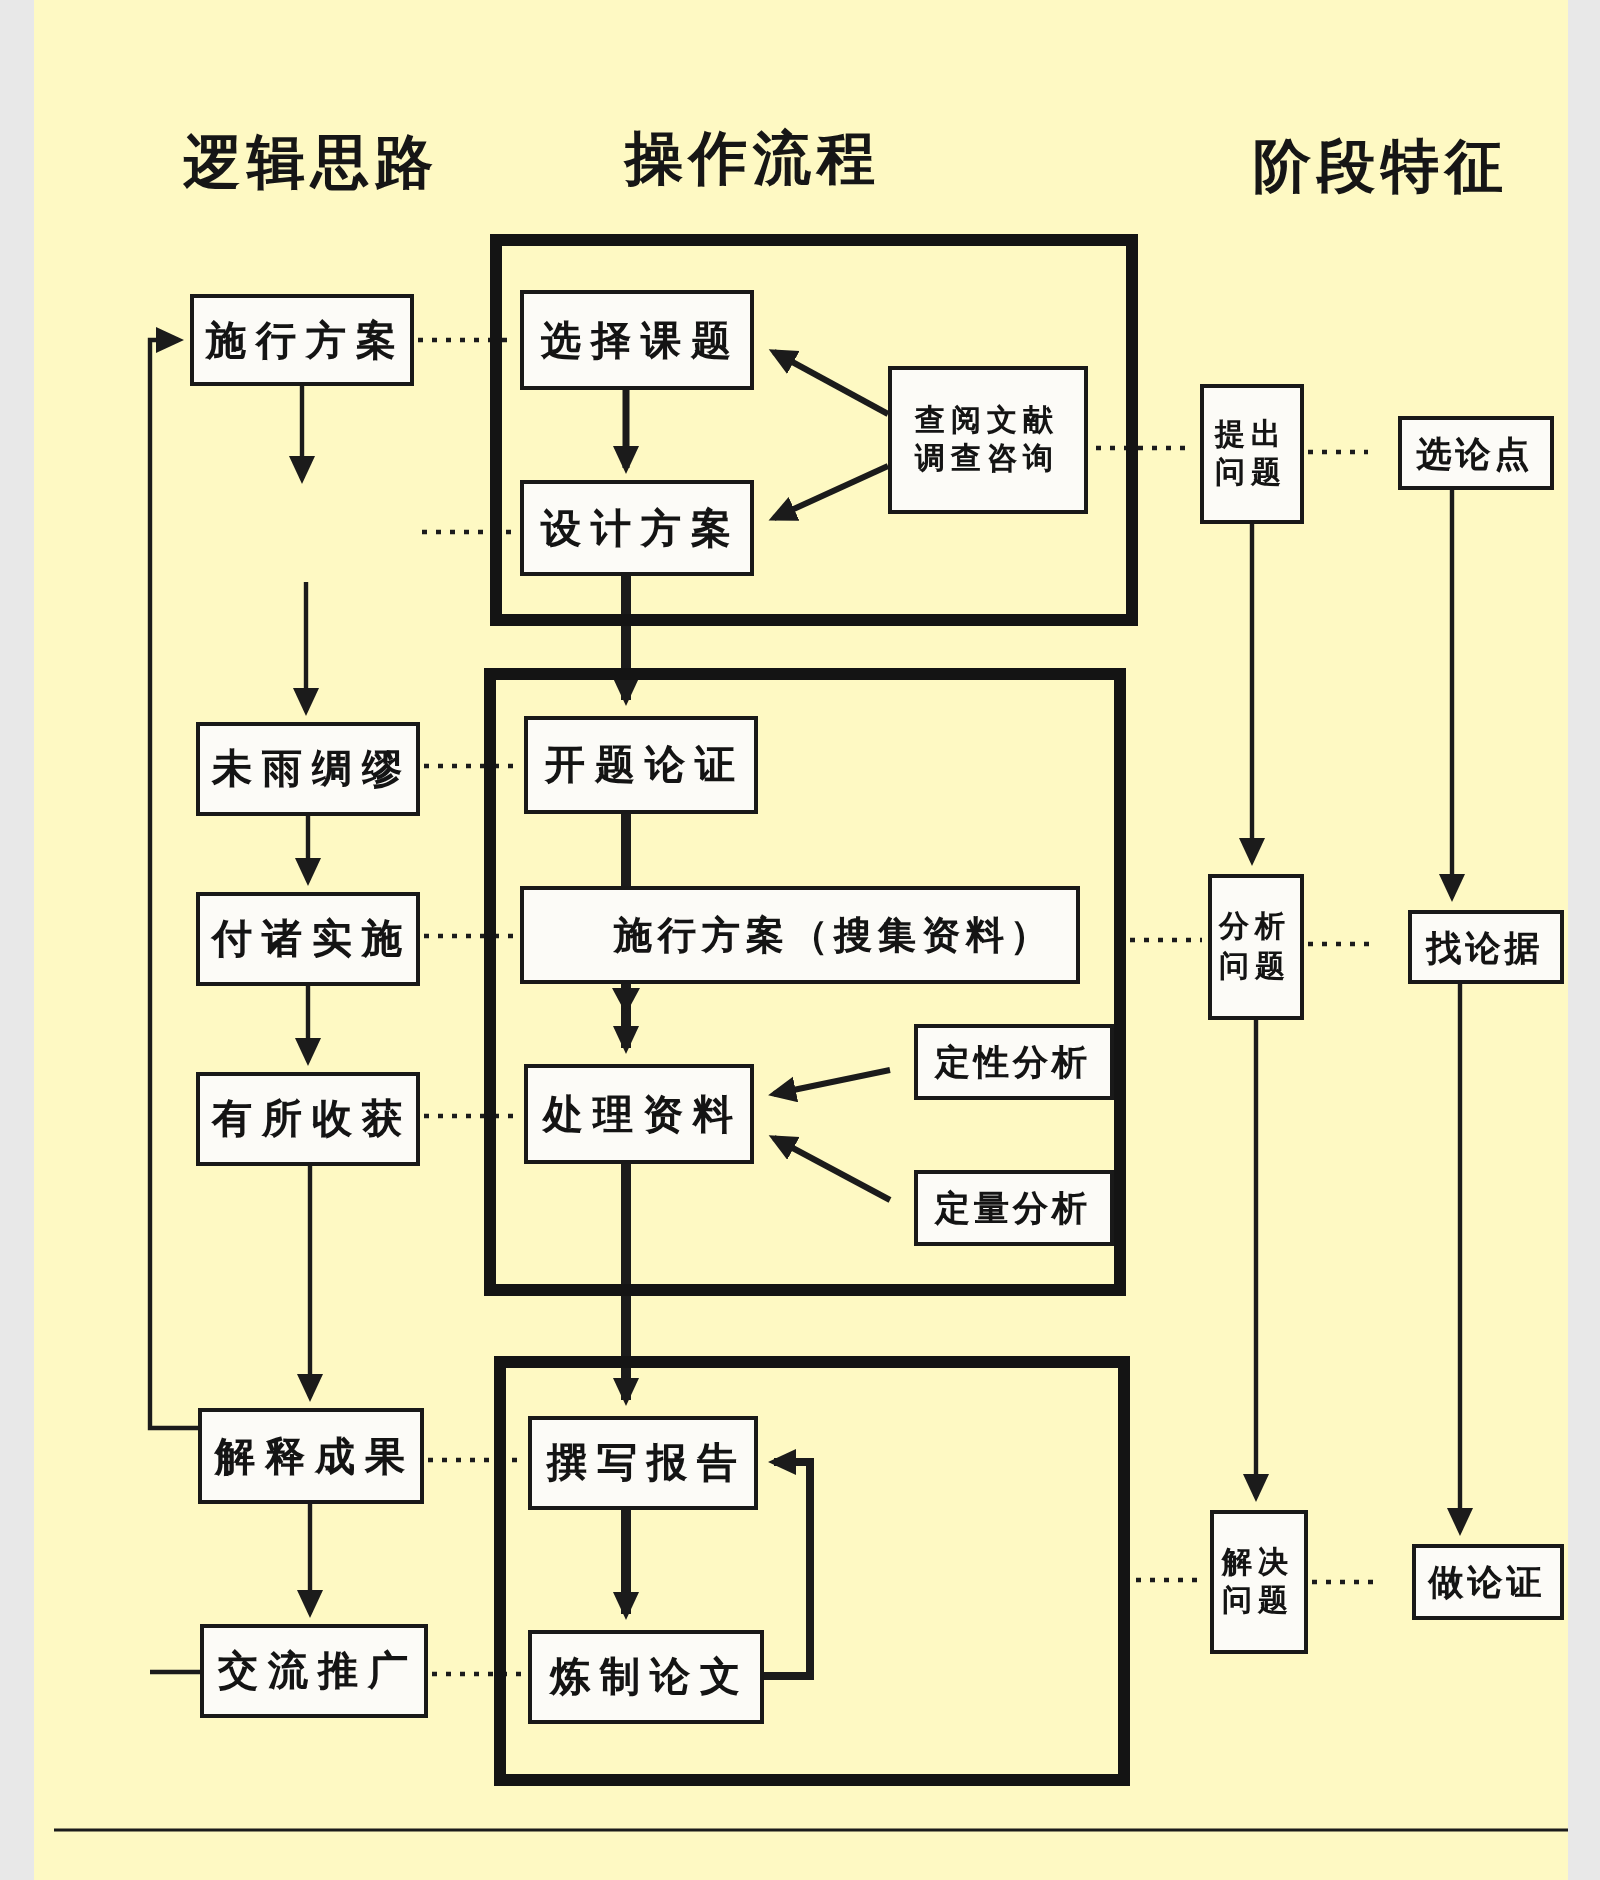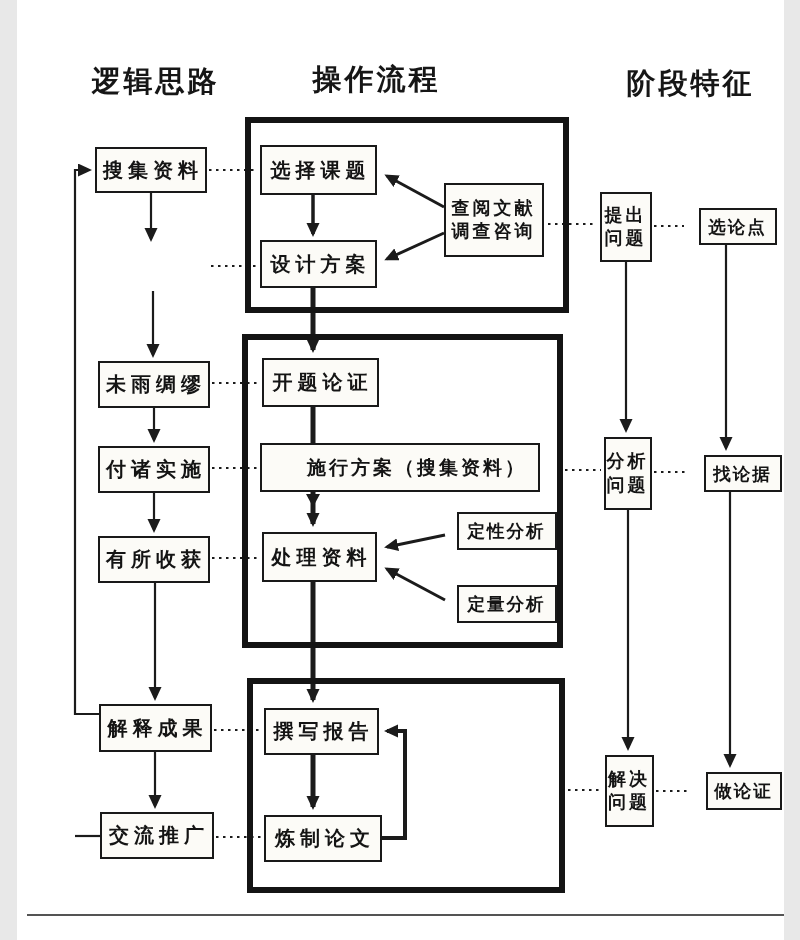--- a/index.html
+++ b/index.html
@@ -5,21 +5,21 @@
   html,body{margin:0;padding:0;}
   body{
     background:#e8e8e8;
     font-family:"Liberation Sans", sans-serif;
   }
   .canvas{
     position:relative;
     width:767px;
     height:940px;
     margin:0 auto;
-    background:#ffffff;
+    background:#fef9c3;
     overflow:hidden;
     color:#1b1b1b;
   }
   .layer{position:absolute;left:0;top:0;width:800px;height:940px;}
   svg{display:block;}
 
   .col-header{
     position:absolute;
     font-size:29px;
     font-weight:bold;
@@ -39,21 +39,21 @@
     text-align:center;
     font-weight:bold;
     color:#141414;
     white-space:nowrap;
     z-index:3;
   }
   .node.big{font-size:20px;letter-spacing:5px;}
   .node.big span{margin-left:5px;} 
   .node.wide{font-size:19px;letter-spacing:3px;padding-left:35px;}
   .node.small{font-size:17.5px;letter-spacing:2px;margin-left:12px;}
-  .node.twoline{flex-direction:column;font-size:18px;letter-spacing:3px;line-height:1.3;}
+  .node.twoline{flex-direction:column;font-size:15px;letter-spacing:3px;line-height:1.3;}
   .node .ln{display:block;}
 
   .group-border{
     position:absolute;
     box-sizing:border-box;
     border:6.5px solid #141414;
     background:transparent;
     z-index:2;
   }
 </style>
@@ -133,21 +133,21 @@
 
   <div class="col-header" style="left:75px;top:62px">逻辑思路</div>
   <div class="col-header" style="left:296px;top:60px">操作流程</div>
   <div class="col-header" style="left:610px;top:64px">阶段特征</div>
 
   <div class="group-border" style="left:228px;top:117px;width:324px;height:196px"></div>
   <div class="group-border" style="left:225px;top:334px;width:321px;height:314px"></div>
   <div class="group-border" style="left:230px;top:678px;width:318px;height:215px"></div>
 
   <div class="node big" style="left:78px;top:147px;width:112px;height:46px">
-      <span>搜集资料</span>
+      <span>施行方案</span>
     </div>
   <div class="node big" style="left:81px;top:361px;width:112px;height:47px">
       <span>未雨绸缪</span>
     </div>
   <div class="node big" style="left:81px;top:446px;width:112px;height:47px">
       <span>付诸实施</span>
     </div>
   <div class="node big" style="left:81px;top:536px;width:112px;height:47px">
       <span>有所收获</span>
     </div>

